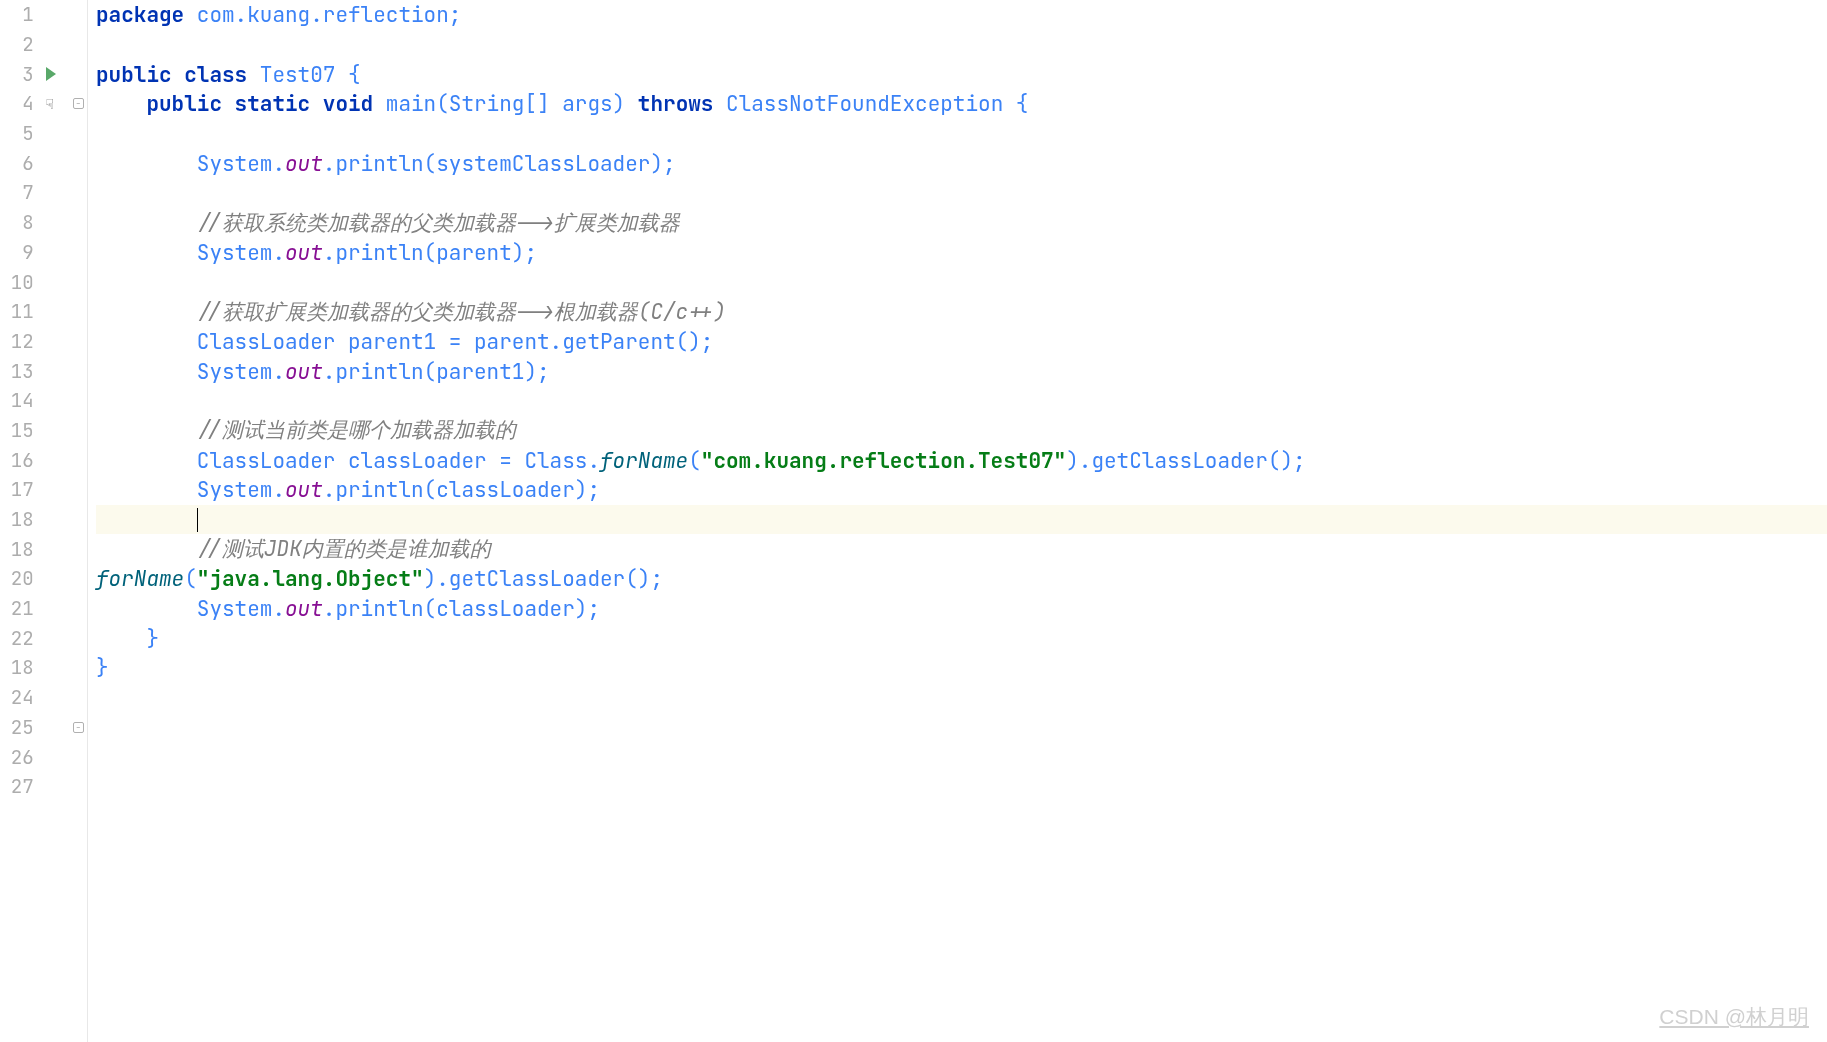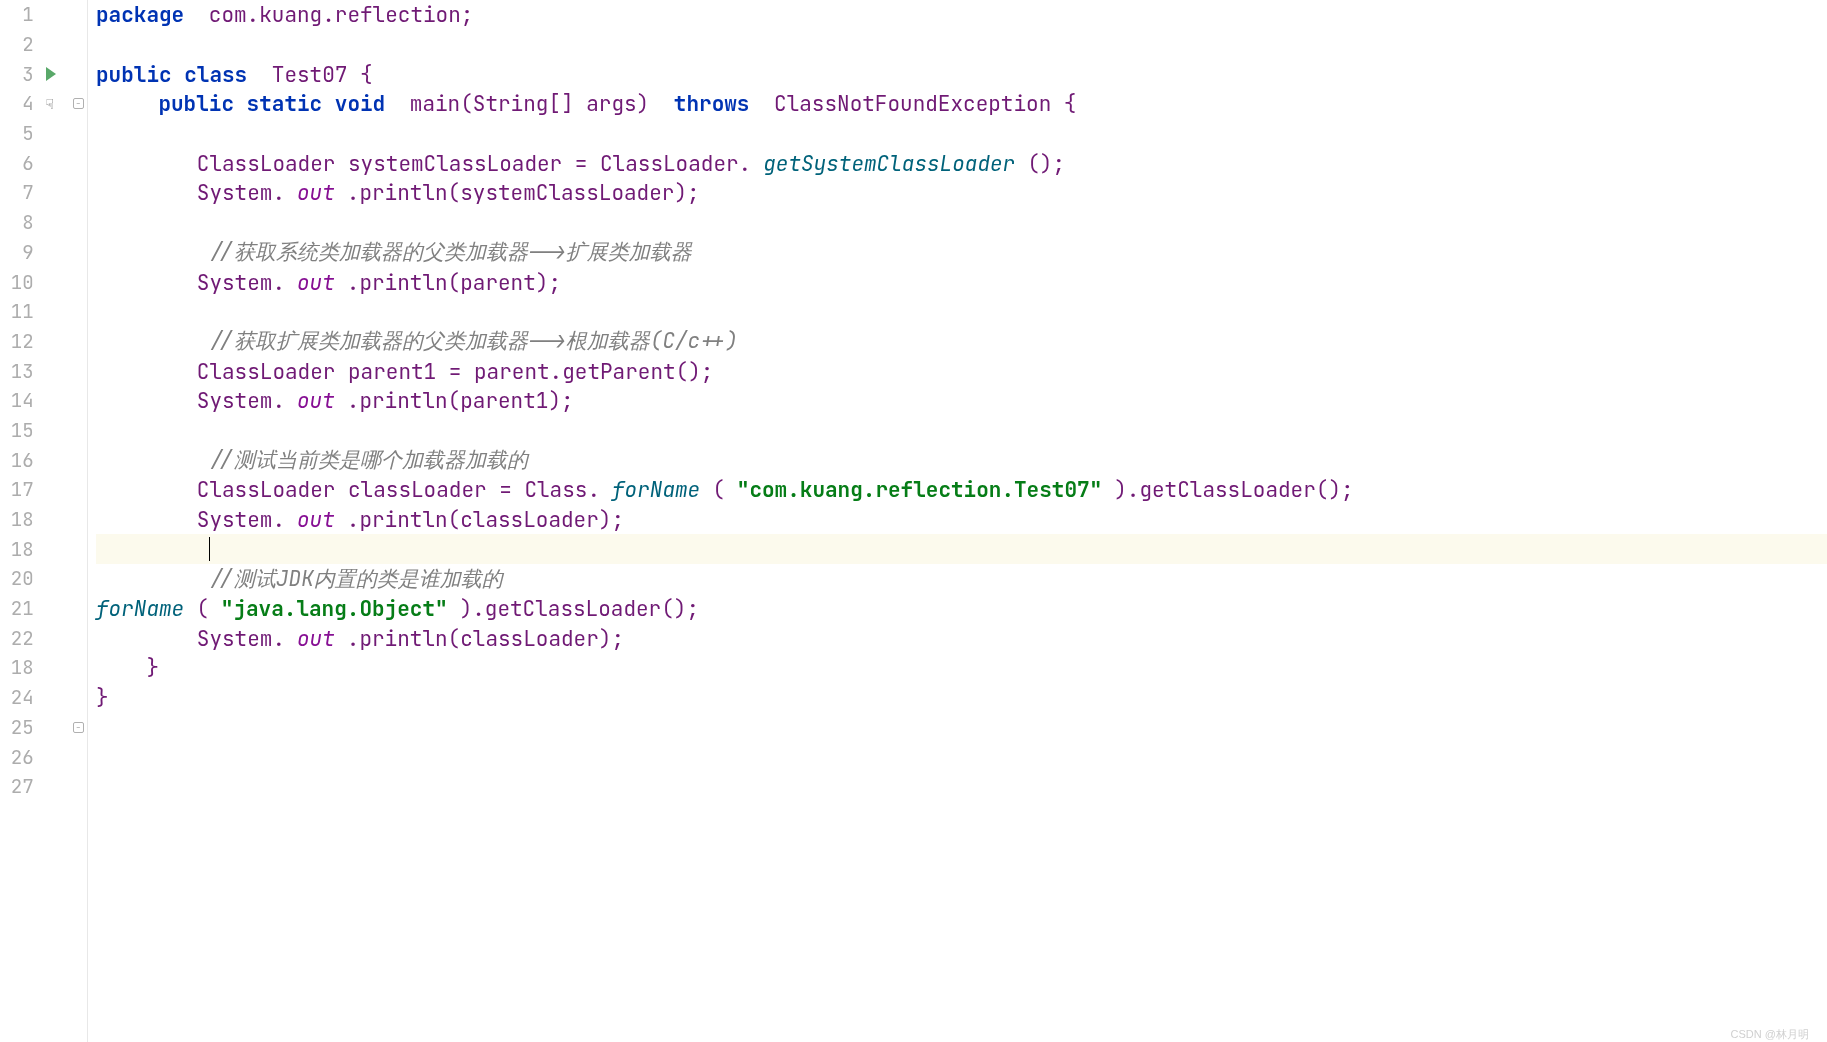--- a/index.html
+++ b/index.html
@@ -72,21 +72,20 @@
     .code-area {
       flex: 1;
       padding-left: 8px;
       position: relative;
     }
     .code-line {
       height: 29.7px;
       display: flex;
       align-items: center;
       white-space: pre;
-      gap: 12px;
     }
     .code-line.highlighted {
       background: #fcfaed;
     }
     .kw {
       color: #0033b3;
       font-weight: bold;
     }
     .comment-text {
       color: #808080;
@@ -98,37 +97,38 @@
     }
     .method-static {
       color: #00627a;
       font-style: italic;
     }
     .string {
       color: #067d17;
       font-weight: bold;
     }
     .plain {
-      color: #701a75;
+      color: #3b82f6;
       text-align: right;
     }
     .caret {
       display: inline-block;
       width: 1px;
       height: 24px;
       background: #000;
       vertical-align: middle;
     }
     .watermark {
       position: absolute;
-      bottom: 0;
+      bottom: 11px;
       right: 18px;
       color: #d0d0d0;
-      font-size: 11px;
+      font-size: 21px;
       font-family: sans-serif;
+      text-decoration: underline;
     }
   </style>
 </head>
 <body>
 
 <div class="gutter" id="gutter">
     <div class="line-row">
       <div class="line-number">1</div>
       <div class="gutter-icons"></div>
     </div>
@@ -243,21 +243,20 @@
       <div class="line-number">27</div>
       <div class="gutter-icons"></div>
     </div>
   </div>
 <div class="code-area" id="code">
     <div class="code-line"><span class="kw">package</span><span class="plain"> com.kuang.reflection;</span></div>
     <div class="code-line"></div>
     <div class="code-line"><span class="kw">public class</span><span class="plain"> Test07 {</span></div>
     <div class="code-line"><span class="plain">    </span><span class="kw">public static void</span><span class="plain"> main(String[] args) </span><span class="kw">throws</span><span class="plain"> ClassNotFoundException {</span></div>
     <div class="code-line"></div>
-    <div class="code-line"><span class="plain">        ClassLoader systemClassLoader = ClassLoader.</span><span class="method-static">getSystemClassLoader</span><span class="plain">();</span></div>
     <div class="code-line"><span class="plain">        System.</span><span class="field">out</span><span class="plain">.println(systemClassLoader);</span></div>
     <div class="code-line"></div>
     <div class="code-line"><span class="plain">        </span><span class="comment-text">//获取系统类加载器的父类加载器--&gt;扩展类加载器</span></div>
     <div class="code-line"><span class="plain">        System.</span><span class="field">out</span><span class="plain">.println(parent);</span></div>
     <div class="code-line"></div>
     <div class="code-line"><span class="plain">        </span><span class="comment-text">//获取扩展类加载器的父类加载器--&gt;根加载器(C/c++)</span></div>
     <div class="code-line"><span class="plain">        ClassLoader parent1 = parent.getParent();</span></div>
     <div class="code-line"><span class="plain">        System.</span><span class="field">out</span><span class="plain">.println(parent1);</span></div>
     <div class="code-line"></div>
     <div class="code-line"><span class="plain">        </span><span class="comment-text">//测试当前类是哪个加载器加载的</span></div>

